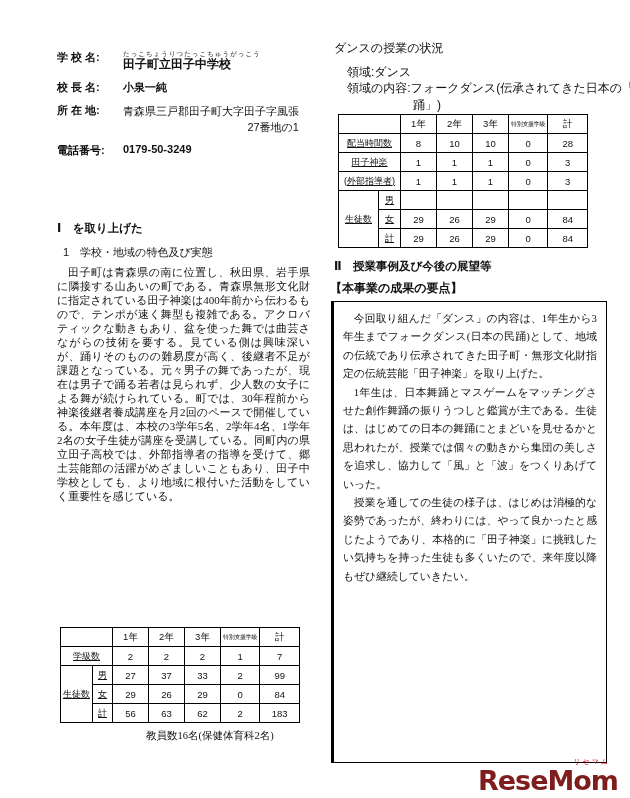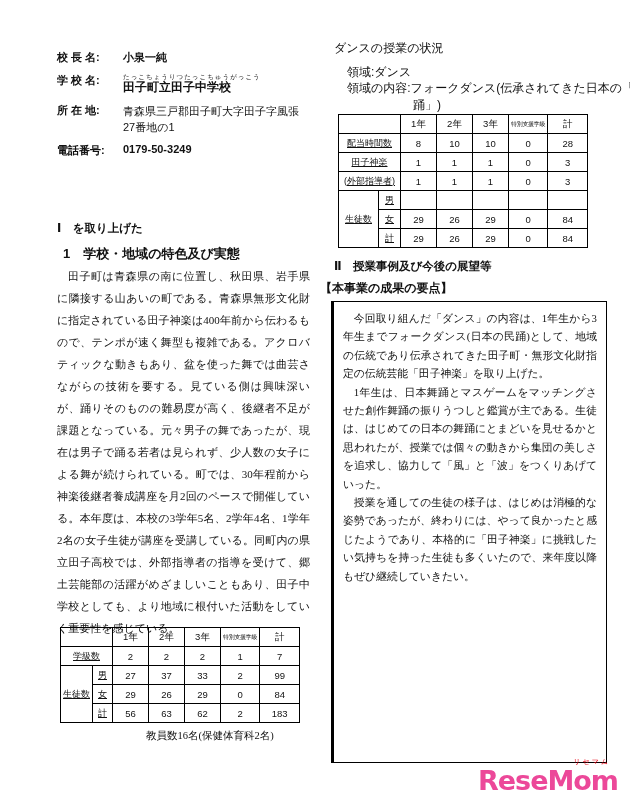--- a/index.html
+++ b/index.html
@@ -9,26 +9,26 @@
   .abs{position:absolute;}
   .b{font-weight:bold;}
 
   
   .info{left:57px;top:50px;width:268px;font-size:11px;}
   .irow{display:flex;margin-bottom:8px;}
   .ilab{width:66px;flex:none;font-weight:bold;font-family:"Liberation Sans","DejaVu Sans",sans-serif;}
   .ival{font-family:"Liberation Sans","DejaVu Sans",sans-serif;}
   .furi{font-size:6.5px;letter-spacing:1px;line-height:1.1;}
   .schoolname{font-weight:bold;font-size:12px;line-height:1.2;}
-  .addr div{line-height:16px;}
+  .addr div{line-height:16px;text-align:right;}
 
   .h1{font-weight:bold;font-size:11.5px;font-family:"Liberation Sans","DejaVu Sans",sans-serif;}
-  .h2{font-weight:bold;font-size:13px;font-family:"Liberation Sans","DejaVu Sans",sans-serif;}
-
-  .bodytext{font-size:11px;line-height:22px;text-align:justify;text-indent:1em;}
+  .h2{font-weight:normal;font-size:11px;font-family:"Liberation Sans","DejaVu Sans",sans-serif;}
+
+  .bodytext{font-size:11px;line-height:14px;text-align:justify;text-indent:1em;}
 
   
   table.doc{border-collapse:collapse;font-family:"Liberation Sans","DejaVu Sans",sans-serif;
             font-size:9.5px;table-layout:fixed;}
   table.doc td{border:1px solid #000;text-align:center;padding:1px 2px;height:16px;
                overflow:hidden;white-space:nowrap;}
   td.rl{font-size:9px;text-decoration:underline;}
   td.tiny{font-size:6px;letter-spacing:-0.3px;padding:1px 0;}
 
   .note{font-size:10.5px;}
@@ -38,39 +38,39 @@
 
   .result-box{left:331px;top:301px;width:276px;height:462px;
               border:1.5px solid #000;border-left-width:3px;
               padding:7px 9px;box-sizing:border-box;
               font-size:10.8px;line-height:18.4px;text-align:justify;overflow:hidden;}
   .result-box p{margin:0;text-indent:1em;}
 
   .logo{right:12px;bottom:4px;text-align:right;}
   .logo-kana{color:#e60012;font-size:7px;letter-spacing:2px;margin-right:8px;
              font-family:"Liberation Sans","DejaVu Sans",sans-serif;}
-  .logo-text{color:#ec4899;font-family:"DejaVu Sans","Liberation Sans",sans-serif;
+  .logo-text{color:#7f1d1d;font-family:"DejaVu Sans","Liberation Sans",sans-serif;
              font-weight:bold;font-size:27px;letter-spacing:-1px;line-height:1;}
 </style>
 </head>
 <body>
 
 <div class="page">
 
   <div class="abs info">
-    <div class="irow">
-      <div class="ilab">校 長 名:</div>
-      <div class="ival b">小泉一純</div>
-    </div>
     <div class="irow">
       <div class="ilab">学 校 名:</div>
       <div class="ival">
         <div class="furi">たっこちょうりつたっこちゅうがっこう</div>
         <div class="schoolname">田子町立田子中学校</div>
       </div>
+    </div>
+    <div class="irow">
+      <div class="ilab">校 長 名:</div>
+      <div class="ival b">小泉一純</div>
     </div>
     <div class="irow">
       <div class="ilab">所 在 地:</div>
       <div class="ival addr">
         <div>青森県三戸郡田子町大字田子字風張</div>
         <div>27番地の1</div>
       </div>
     </div>
     <div class="irow">
       <div class="ilab">電話番号:</div>
@@ -209,21 +209,21 @@
       <td>29</td>
       <td>26</td>
       <td>29</td>
       <td>0</td>
       <td>84</td>
     </tr>
     </tbody>
   </table>
 
   <div class="abs h1" style="left:334px;top:259px;">Ⅱ　授業事例及び今後の展望等</div>
-  <div class="abs h1" style="left:320px;top:280px;font-size:12px;">【本事業の成果の要点】</div>
+  <div class="abs h1" style="left:330px;top:280px;font-size:12px;">【本事業の成果の要点】</div>
 
   <div class="abs result-box">
     <p>今回取り組んだ「ダンス」の内容は、1年生から3年生までフォークダンス(日本の民踊)として、地域の伝統であり伝承されてきた田子町・無形文化財指定の伝統芸能「田子神楽」を取り上げた。</p>
     <p>1年生は、日本舞踊とマスゲームをマッチングさせた創作舞踊の振りうつしと鑑賞が主である。生徒は、はじめての日本の舞踊にとまどいを見せるかと思われたが、授業では個々の動きから集団の美しさを追求し、協力して「風」と「波」をつくりあげていった。</p>
     <p>授業を通しての生徒の様子は、はじめは消極的な姿勢であったが、終わりには、やって良かったと感じたようであり、本格的に「田子神楽」に挑戦したい気持ちを持った生徒も多くいたので、来年度以降もぜひ継続していきたい。</p>
   </div>
 
   <div class="abs logo">
     <div class="logo-kana">リセマム</div>
     <div class="logo-text">ReseMom</div>

